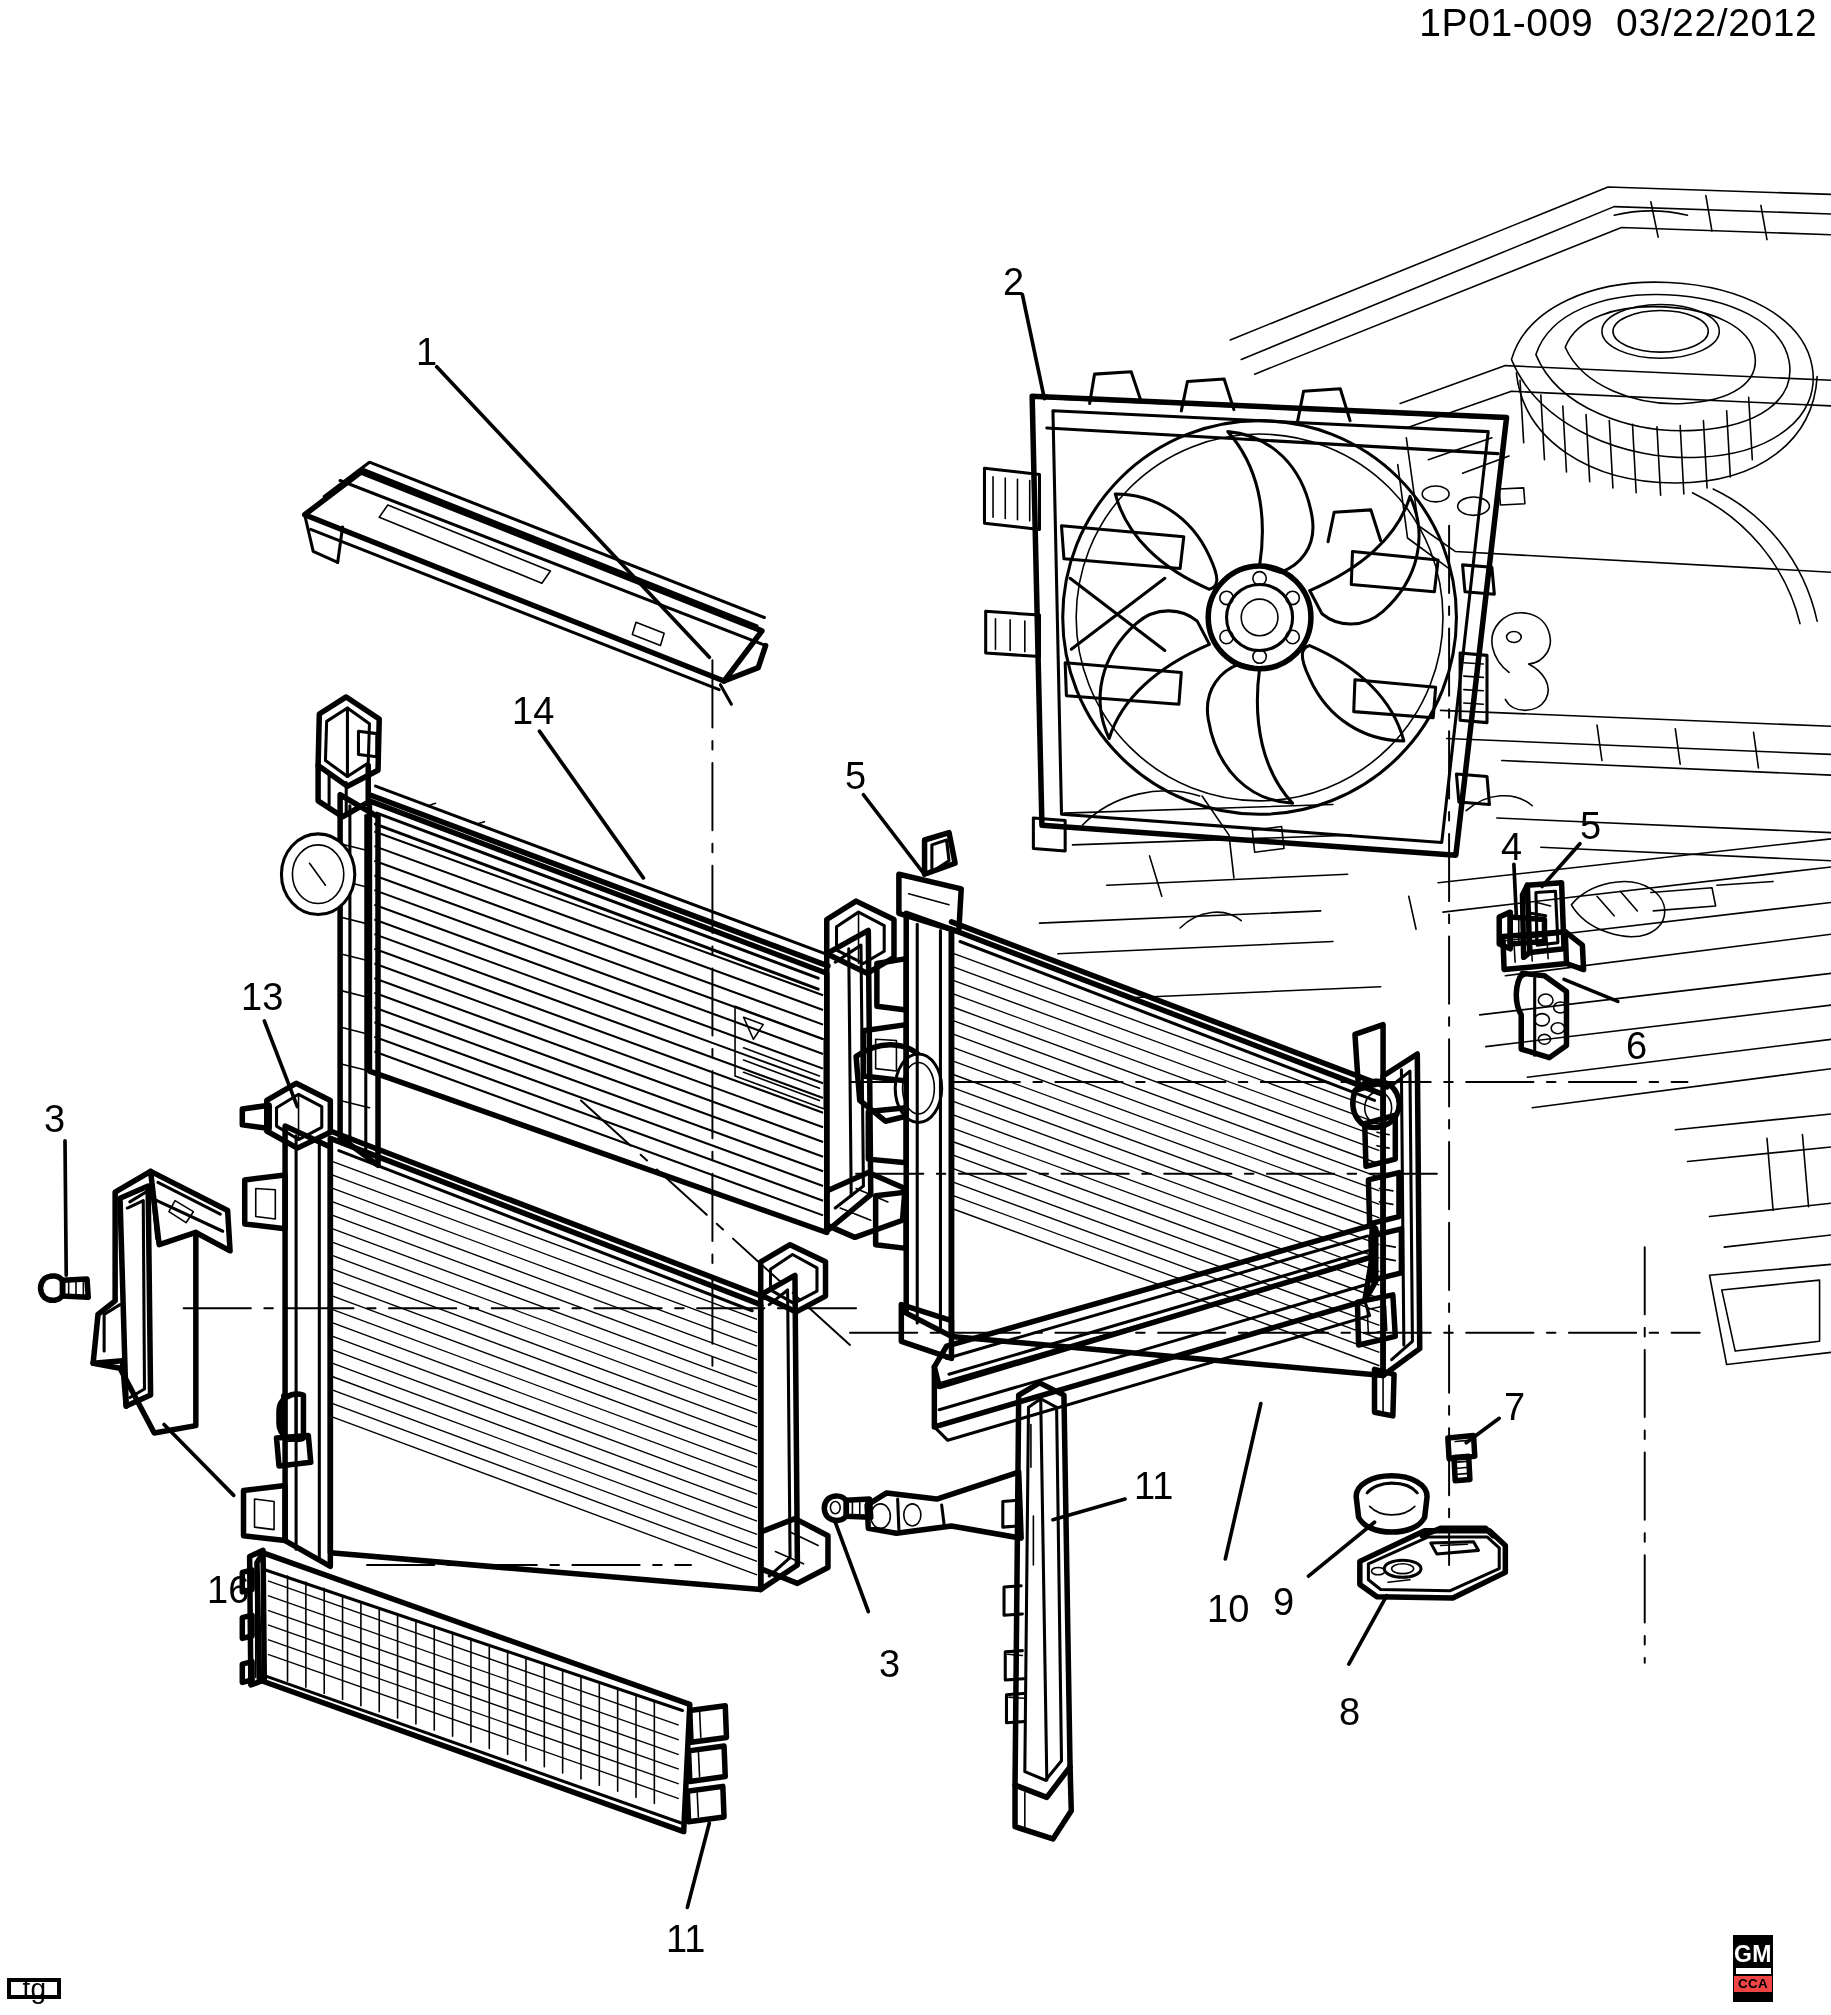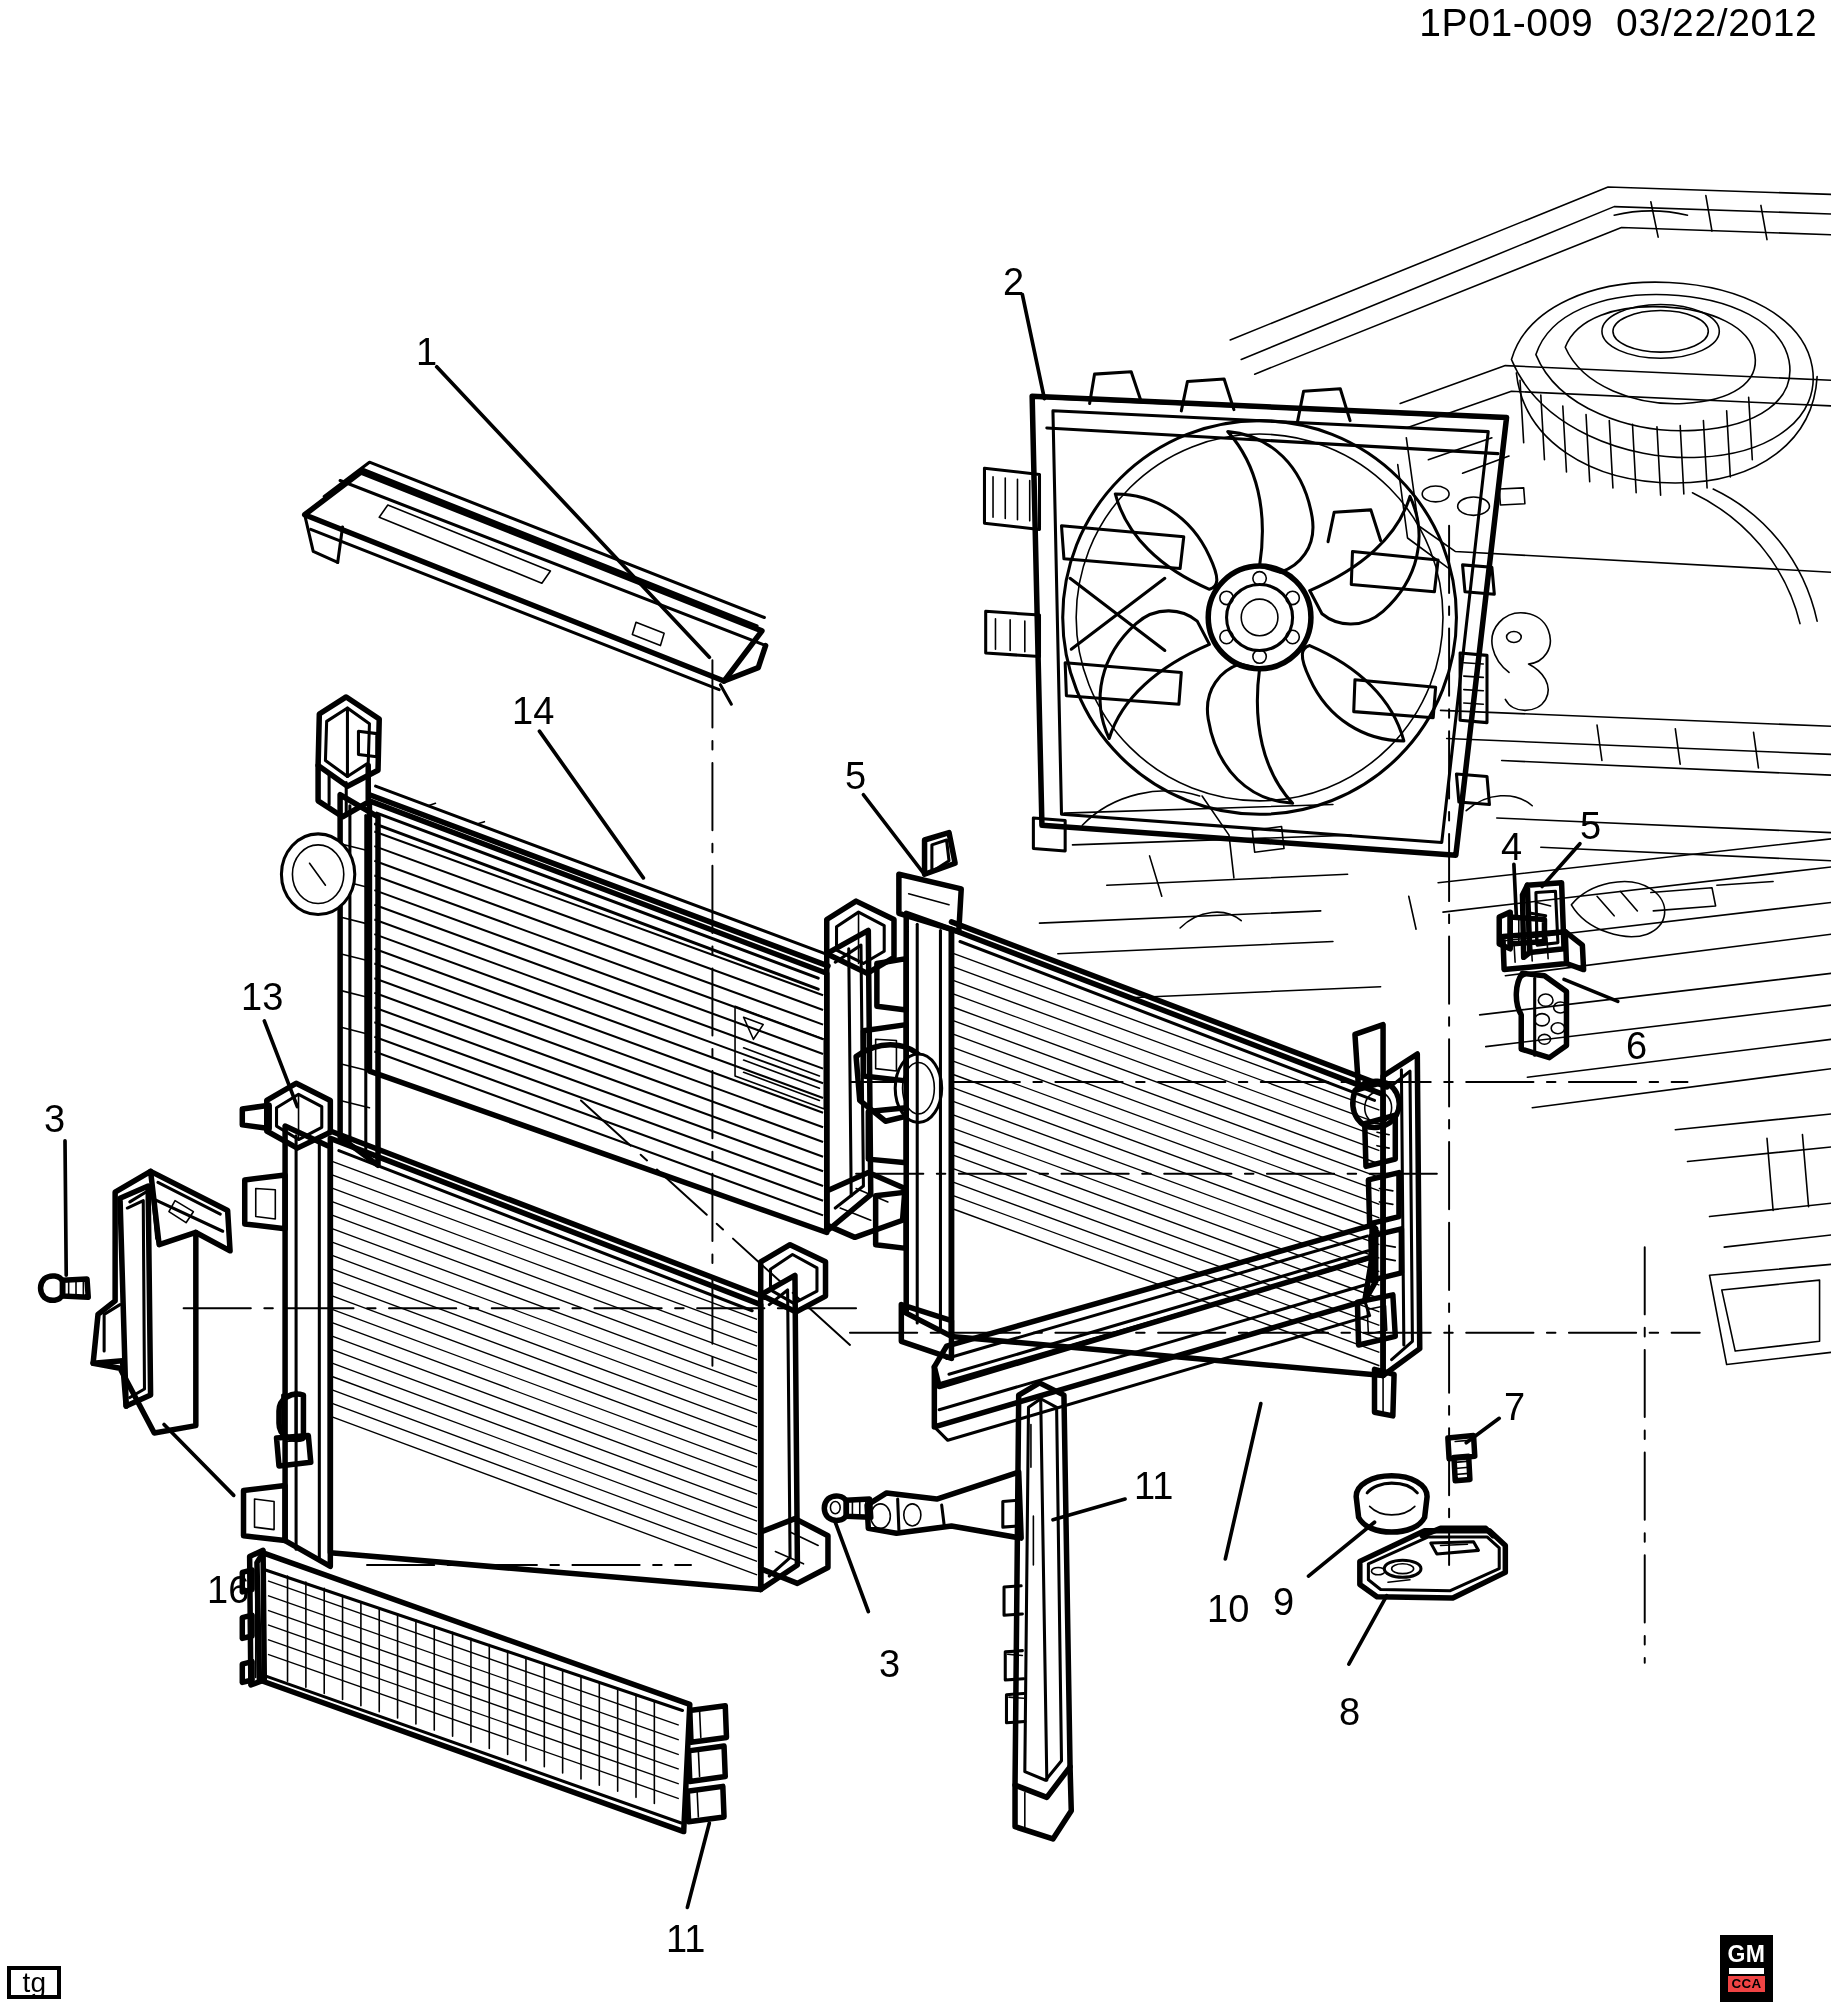--- a/index.html
+++ b/index.html
@@ -28,34 +28,34 @@
     letter-spacing: 0.6px;
     font-family: "Liberation Sans", sans-serif;
     white-space: nowrap;
   }
   
   #tg-box {
     position: absolute;
     left: 7.3px;
     bottom: 16px;
     width: 54px;
-    height: 33px;
+    height: 21px;
     border: 4.3px solid #000;
     display: flex;
     align-items: center;
     justify-content: center;
     font-size: 28px;
     line-height: 1;
     box-sizing: border-box;
   }
   #gm-logo {
     position: absolute;
     right: 59px;
     bottom: 13.4px;
-    width: 53px;
+    width: 40px;
     height: 67px;
     background: #000;
     border: 1.8px solid #000;
     box-sizing: border-box;
     display: flex;
     flex-direction: column;
     align-items: center;
     justify-content: center;
     gap: 2.4px;
     padding: 3.7px 2.4px;

